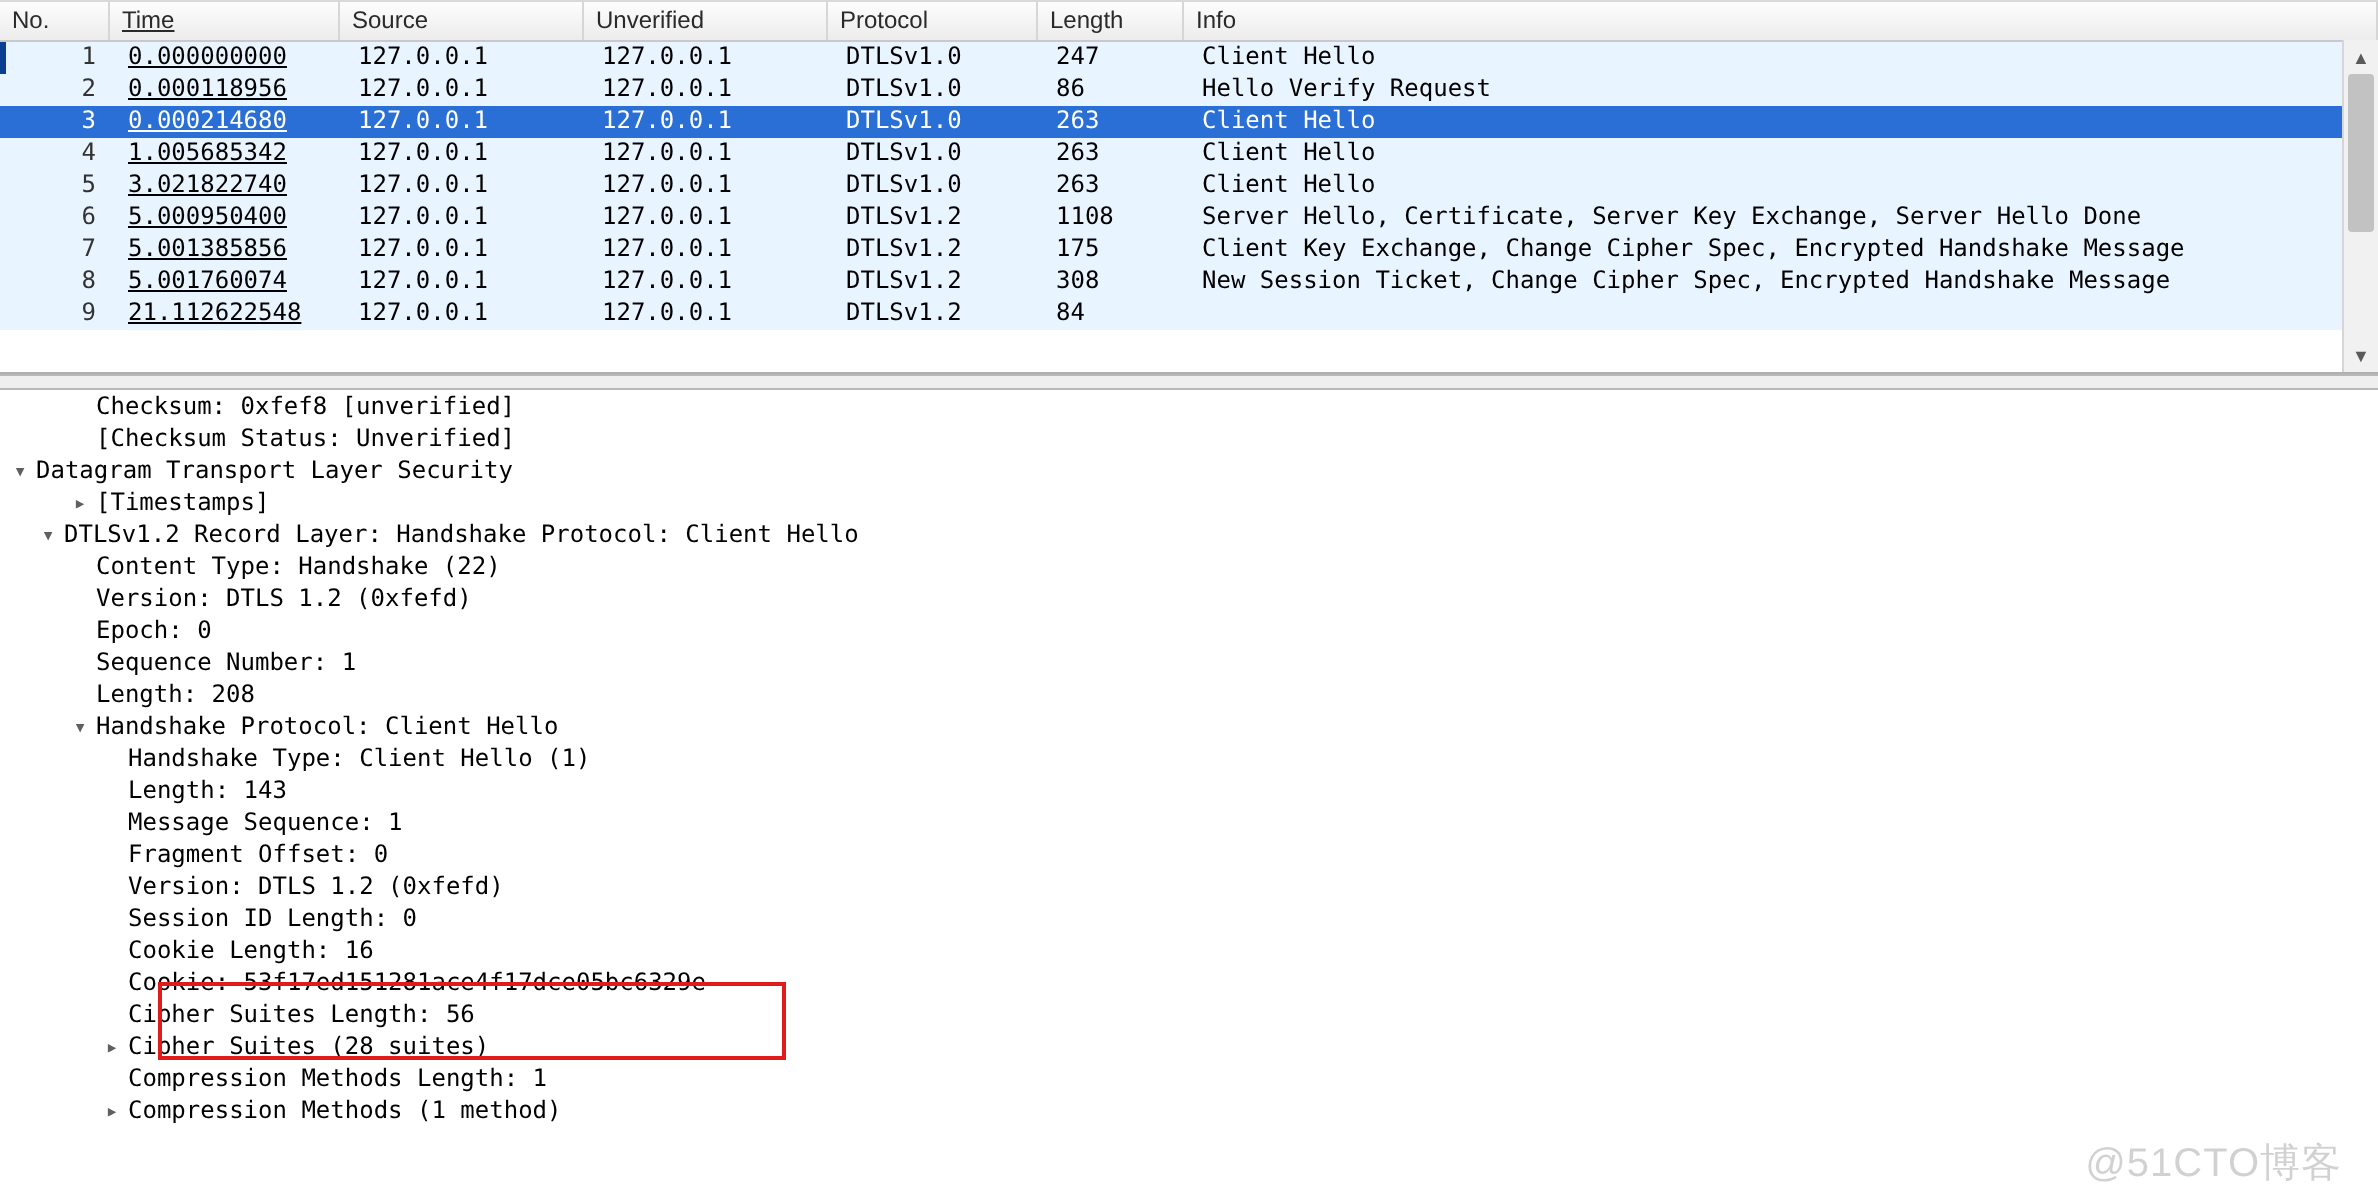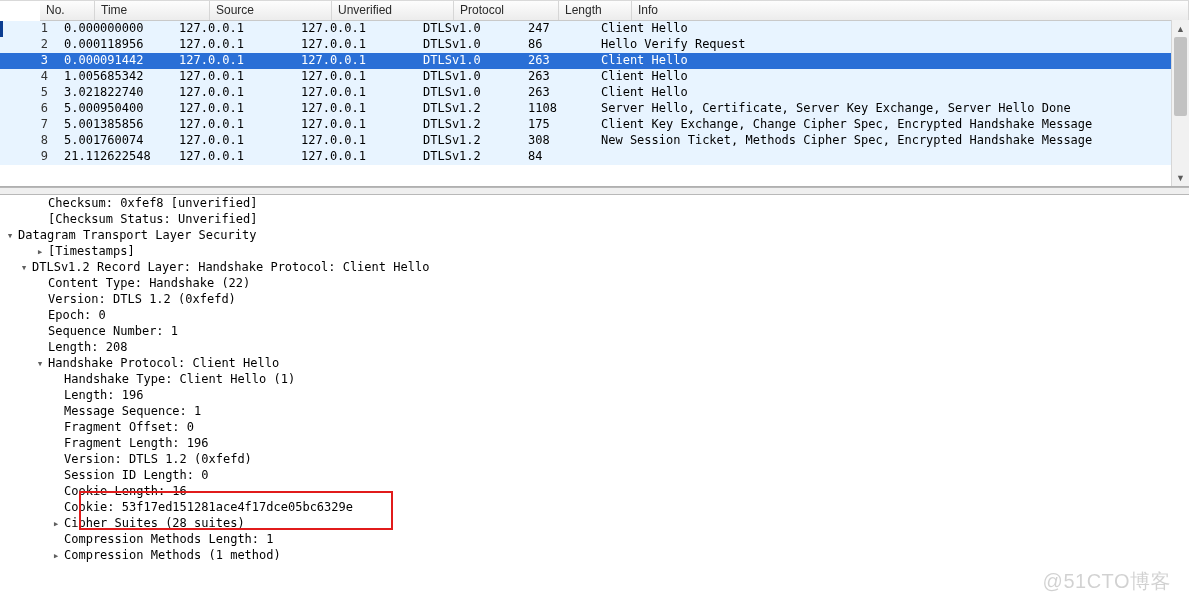--- a/index.html
+++ b/index.html
@@ -21,21 +21,20 @@
     background: #ffffff;
     height: 185px;
     overflow: hidden;
   }
   .packet-header {
     display: flex;
     height: 19px;
     background: linear-gradient(#fdfdfd, #ececec);
     border-bottom: 1px solid #c9c9c9;
     user-select: none;
-    margin-left: 40px;
   }
   .packet-header .col {
     box-sizing: border-box;
     padding: 2px 6px 0 6px;
     border-right: 1px solid #d6d6d6;
     font-size: 12px;
     color: #2a2a2a;
     white-space: nowrap;
     overflow: hidden;
   }
@@ -49,21 +48,21 @@
   }
   .prow.lead   { border-left: 3px solid #0b3d91; }
   .prow .cell {
     box-sizing: border-box;
     padding: 0 6px;
     overflow: hidden;
   }
   .prow .num   { text-align: right; padding-right: 10px; color: #333; }
   .prow .len   { text-align: left; padding-right: 10px; }
   .c-no   { width: 55px; }
-  .c-time { width: 115px; }
+  .c-time { width: 115px; text-decoration: underline; }
   .c-src  { width: 122px; }
   .c-dst  { width: 122px; }
   .c-prot { width: 105px; }
   .c-len  { width: 73px; }
   .c-info { flex: 1; }
   .blue    { background: #e8f4ff; }
   .sel     { background: #2a6fd6; color: #ffffff; }
   .sel .num{ color:#ffffff; }
 
   .scrollbar-v {
@@ -164,21 +163,21 @@
         <div class="cell c-no num">2</div>
         <div class="cell c-time">0.000118956</div>
         <div class="cell c-src">127.0.0.1</div>
         <div class="cell c-dst">127.0.0.1</div>
         <div class="cell c-prot">DTLSv1.0</div>
         <div class="cell c-len len">86</div>
         <div class="cell c-info">Hello Verify Request</div>
       </div>
       <div class="prow sel">
         <div class="cell c-no num">3</div>
-        <div class="cell c-time">0.000091442</div>
+        <div class="cell c-time">0.000214680</div>
         <div class="cell c-src">127.0.0.1</div>
         <div class="cell c-dst">127.0.0.1</div>
         <div class="cell c-prot">DTLSv1.0</div>
         <div class="cell c-len len">263</div>
         <div class="cell c-info">Client Hello</div>
       </div>
       <div class="prow blue">
         <div class="cell c-no num">4</div>
         <div class="cell c-time">1.005685342</div>
         <div class="cell c-src">127.0.0.1</div>
@@ -214,21 +213,21 @@
         <div class="cell c-len len">175</div>
         <div class="cell c-info">Client Key Exchange, Change Cipher Spec, Encrypted Handshake Message</div>
       </div>
       <div class="prow blue">
         <div class="cell c-no num">8</div>
         <div class="cell c-time">5.001760074</div>
         <div class="cell c-src">127.0.0.1</div>
         <div class="cell c-dst">127.0.0.1</div>
         <div class="cell c-prot">DTLSv1.2</div>
         <div class="cell c-len len">308</div>
-        <div class="cell c-info">New Session Ticket, Methods Cipher Spec, Encrypted Handshake Message</div>
+        <div class="cell c-info">New Session Ticket, Change Cipher Spec, Encrypted Handshake Message</div>
       </div>
       <div class="prow blue">
         <div class="cell c-no num">9</div>
         <div class="cell c-time">21.112622548</div>
         <div class="cell c-src">127.0.0.1</div>
         <div class="cell c-dst">127.0.0.1</div>
         <div class="cell c-prot">DTLSv1.2</div>
         <div class="cell c-len len">84</div>
       </div>
     </div>
@@ -249,27 +248,27 @@
     <div class="tree-line"><span class="indent ind0"></span><span class="toggle">▾</span><span>Datagram Transport Layer Security</span></div>
     <div class="tree-line"><span class="indent ind2"></span><span class="toggle">▸</span><span>[Timestamps]</span></div>
     <div class="tree-line"><span class="indent ind1"></span><span class="toggle">▾</span><span>DTLSv1.2 Record Layer: Handshake Protocol: Client Hello</span></div>
     <div class="tree-line"><span class="indent ind2"></span><span class="notog"></span><span>Content Type: Handshake (22)</span></div>
     <div class="tree-line"><span class="indent ind2"></span><span class="notog"></span><span>Version: DTLS 1.2 (0xfefd)</span></div>
     <div class="tree-line"><span class="indent ind2"></span><span class="notog"></span><span>Epoch: 0</span></div>
     <div class="tree-line"><span class="indent ind2"></span><span class="notog"></span><span>Sequence Number: 1</span></div>
     <div class="tree-line"><span class="indent ind2"></span><span class="notog"></span><span>Length: 208</span></div>
     <div class="tree-line"><span class="indent ind2"></span><span class="toggle">▾</span><span>Handshake Protocol: Client Hello</span></div>
     <div class="tree-line"><span class="indent ind3"></span><span class="notog"></span><span>Handshake Type: Client Hello (1)</span></div>
-    <div class="tree-line"><span class="indent ind3"></span><span class="notog"></span><span>Length: 196</span></div>
+    <div class="tree-line"><span class="indent ind3"></span><span class="notog"></span><span>Length: 143</span></div>
     <div class="tree-line"><span class="indent ind3"></span><span class="notog"></span><span>Message Sequence: 1</span></div>
     <div class="tree-line"><span class="indent ind3"></span><span class="notog"></span><span>Fragment Offset: 0</span></div>
-    <div class="tree-line"><span class="indent ind3"></span><span class="notog"></span><span>Fragment Length: 196</span></div>
     <div class="tree-line"><span class="indent ind3"></span><span class="notog"></span><span>Version: DTLS 1.2 (0xfefd)</span></div>
     <div class="tree-line"><span class="indent ind3"></span><span class="notog"></span><span>Session ID Length: 0</span></div>
     <div class="tree-line"><span class="indent ind3"></span><span class="notog"></span><span>Cookie Length: 16</span></div>
     <div class="tree-line"><span class="indent ind3"></span><span class="notog"></span><span>Cookie: 53f17ed151281ace4f17dce05bc6329e</span></div>
+    <div class="tree-line"><span class="indent ind3"></span><span class="notog"></span><span>Cipher Suites Length: 56</span></div>
     <div class="tree-line"><span class="indent ind3"></span><span class="toggle">▸</span><span>Cipher Suites (28 suites)</span></div>
     <div class="tree-line"><span class="indent ind3"></span><span class="notog"></span><span>Compression Methods Length: 1</span></div>
     <div class="tree-line"><span class="indent ind3"></span><span class="toggle">▸</span><span>Compression Methods (1 method)</span></div>
     <div class="hlbox"></div>
 </div>
 
 <div class="watermark">@51CTO博客</div>
 
 </body></html>

